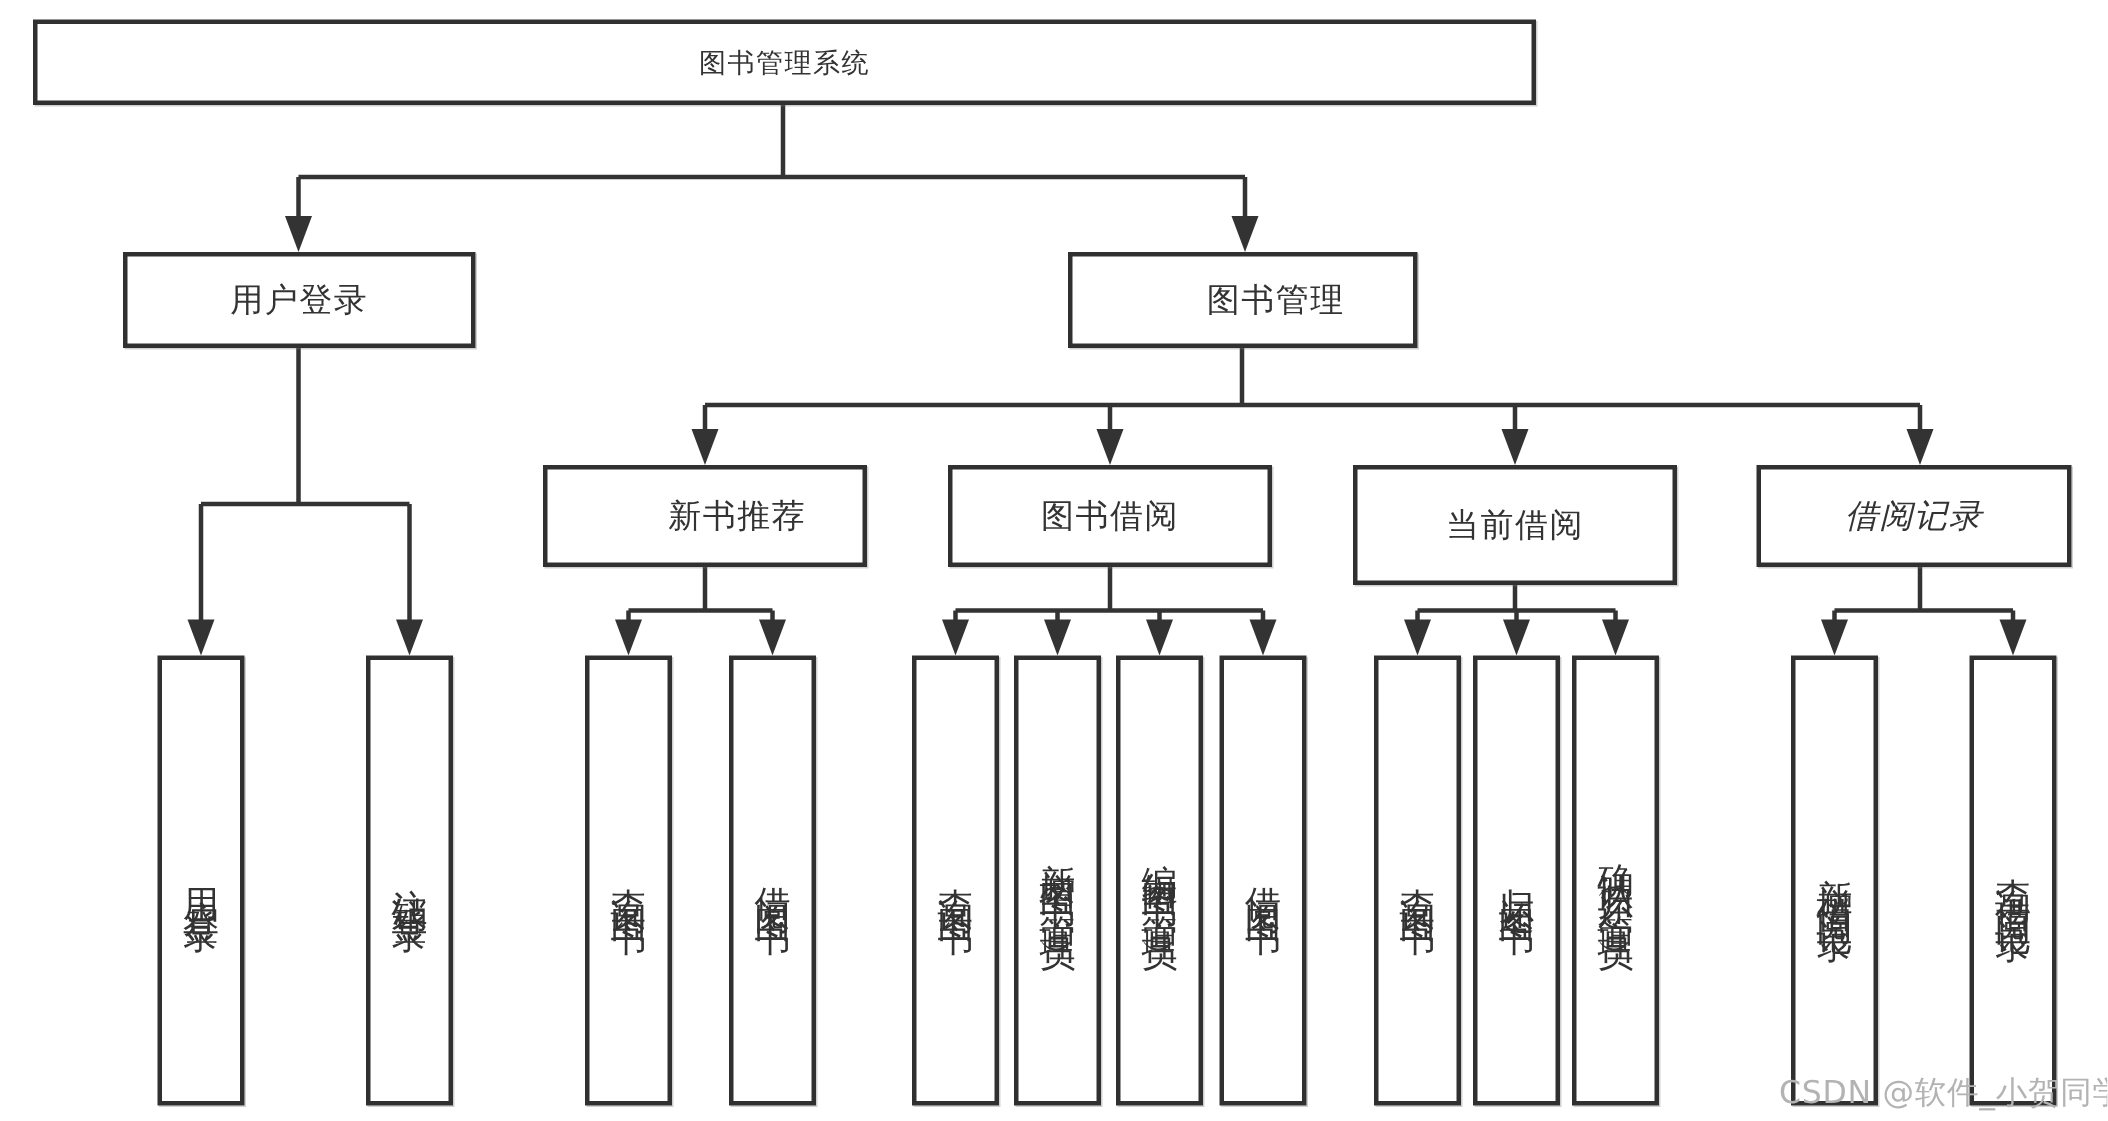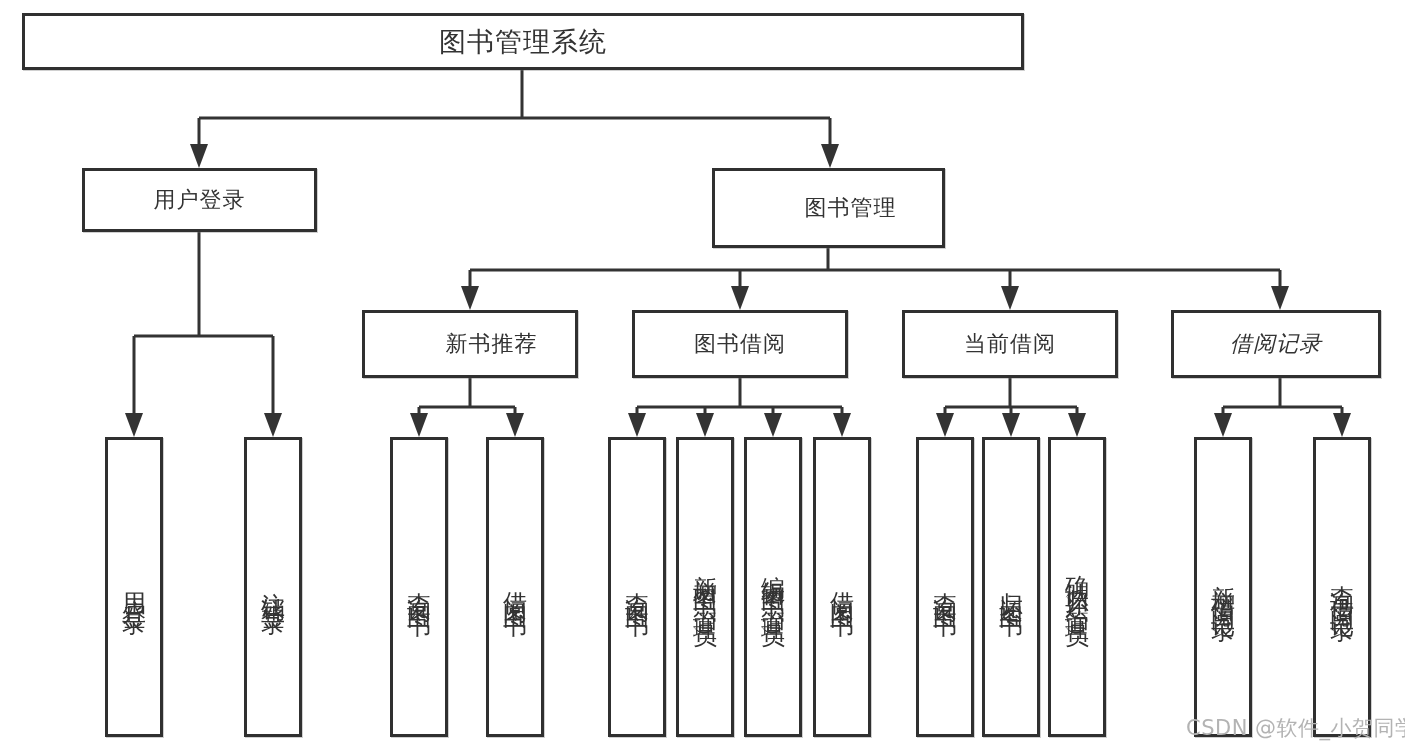--- a/index.html
+++ b/index.html
@@ -31,21 +31,21 @@
     align-items: center;
     justify-content: center;
     color: #333333;
     box-shadow: 1px 1px 0 rgba(120,120,120,0.35);
   }
   .hlabel {
     font-size: 22px;
     letter-spacing: 1px;
     white-space: nowrap;
   }
-  .box.root .hlabel { font-size: 27px; }
+  .box.root .hlabel { font-size: 18px; }
   .vbox { top: 437px; width: 58px; height: 300px; }
   .vlabel {
     writing-mode: vertical-rl;
     text-orientation: mixed;
     font-size: 24px;
     letter-spacing: 7px;
     line-height: 1;
     white-space: nowrap;
   }
   #watermark {
@@ -105,31 +105,31 @@
     </g>
   </svg>
 
   <div class="box root" style="left:22px; top:13px; width:1002px; height:57px;">
     <span class="hlabel">图书管理系统</span>
   </div>
 
   <div class="box" style="left:82px; top:168px; width:235px; height:64px;">
     <span class="hlabel">用户登录</span>
   </div>
-  <div class="box" style="left:712px; top:168px; width:233px; height:80px;padding-left:44px;">
+  <div class="box" style="left:712px; top:168px; width:233px; height:64px;padding-left:44px;">
     <span class="hlabel">图书管理</span>
   </div>
 
   <div class="box" style="left:362px; top:310px; width:216px; height:68px;padding-left:43px;">
     <span class="hlabel">新书推荐</span>
   </div>
   <div class="box" style="left:632px; top:310px; width:216px; height:68px;align-items:center;">
     <span class="hlabel">图书借阅</span>
   </div>
-  <div class="box" style="left:902px; top:310px; width:216px; height:68px;">
+  <div class="box" style="left:902px; top:310px; width:216px; height:80px;">
     <span class="hlabel">当前借阅</span>
   </div>
   <div class="box" style="left:1171px; top:310px; width:210px; height:68px;font-style:italic;">
     <span class="hlabel">借阅记录</span>
   </div>
 
   <div class="box vbox" style="left:105px;">
     <span class="vlabel">用户登录</span>
   </div>
   <div class="box vbox" style="left:244px;">

